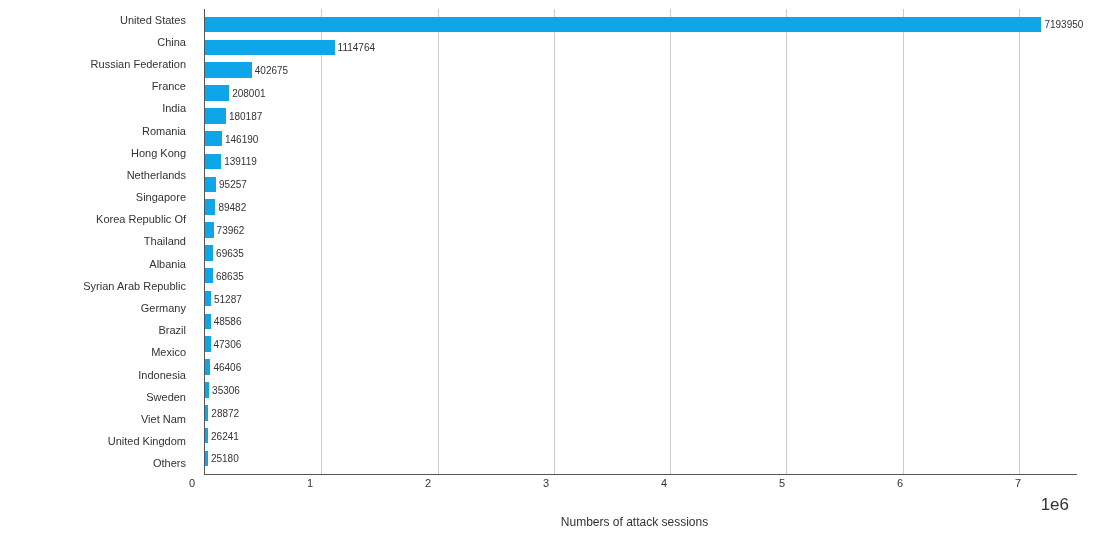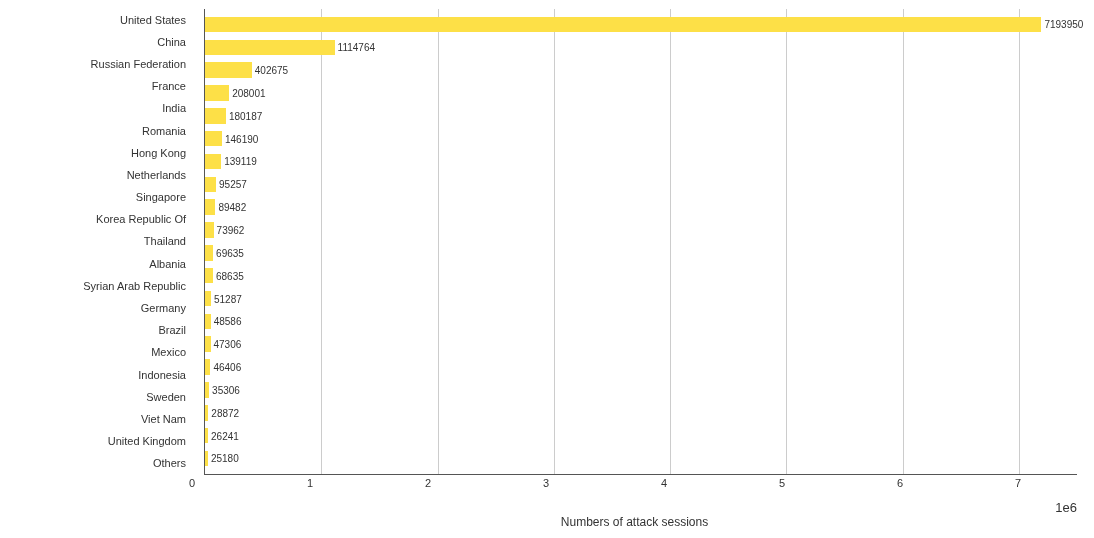--- a/index.html
+++ b/index.html
@@ -67,21 +67,21 @@
       flex-direction: column;
       justify-content: space-around;
       padding: 4px 0;
     }
     .bar-row {
       display: flex;
       align-items: center;
       height: 100%;
     }
     .bar {
-      background: #fde047;
+      background: #0ea5e9;
       height: 68%;
       min-width: 2px;
       position: relative;
     }
     .bar-label {
       position: absolute;
       left: calc(100% + 3px);
       top: 50%;
       transform: translateY(-50%);
       font-size: 10px;
@@ -262,19 +262,19 @@
   <div class="x-bottom-row">
     <div class="x-bottom-inner" id="x-ticks-container" style="height:22px; position:relative;">
         <span class="x-tick" style="left: 0%;">0</span>
         <span class="x-tick" style="left: 13.3333%;">1</span>
         <span class="x-tick" style="left: 26.6667%;">2</span>
         <span class="x-tick" style="left: 40%;">3</span>
         <span class="x-tick" style="left: 53.3333%;">4</span>
         <span class="x-tick" style="left: 66.6667%;">5</span>
         <span class="x-tick" style="left: 80%;">6</span>
         <span class="x-tick" style="left: 93.3333%;">7</span>
-        <span style="position: absolute; right: 0px; bottom: -18px; font-size: 13px; color: rgb(51, 51, 51);">1e6</span>
+        <span style="position: absolute; right: 8px; bottom: -18px; font-size: 17px; color: rgb(51, 51, 51);">1e6</span>
       </div>
   </div>
   <div class="x-axis-label-row">
     <div class="x-axis-label">Numbers of attack sessions</div>
   </div>
 </div>
 
 </body></html>

